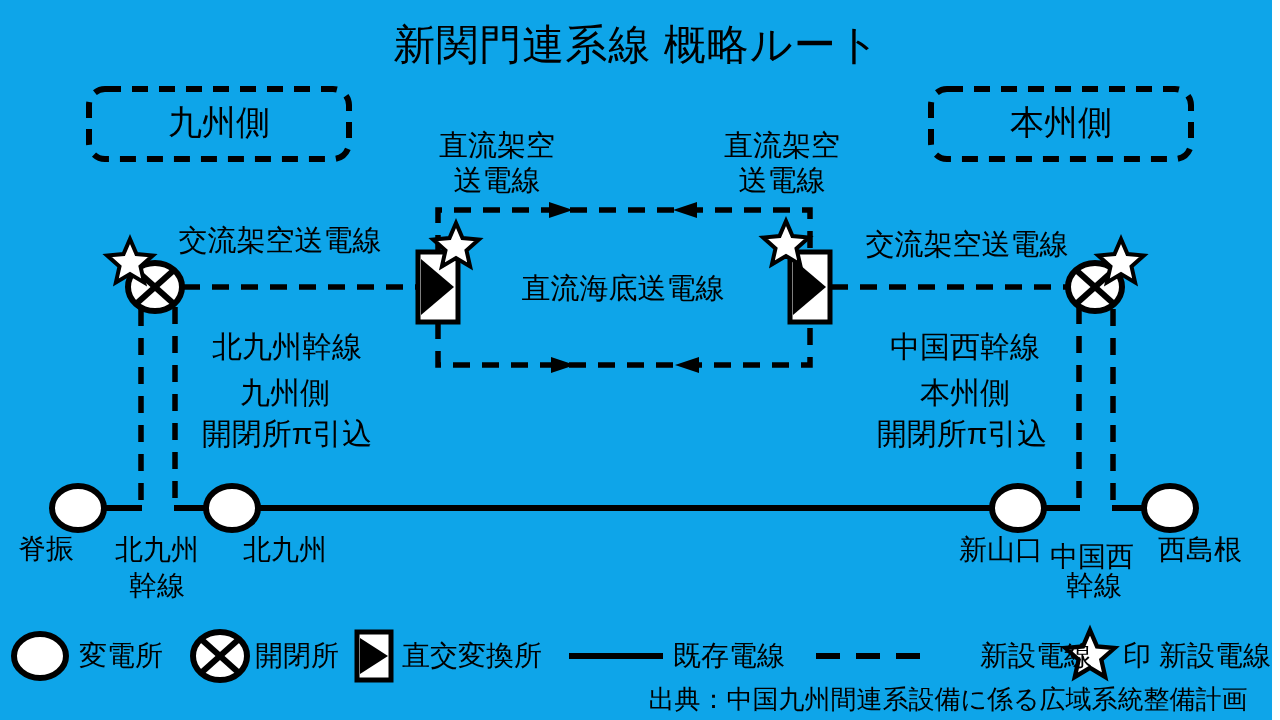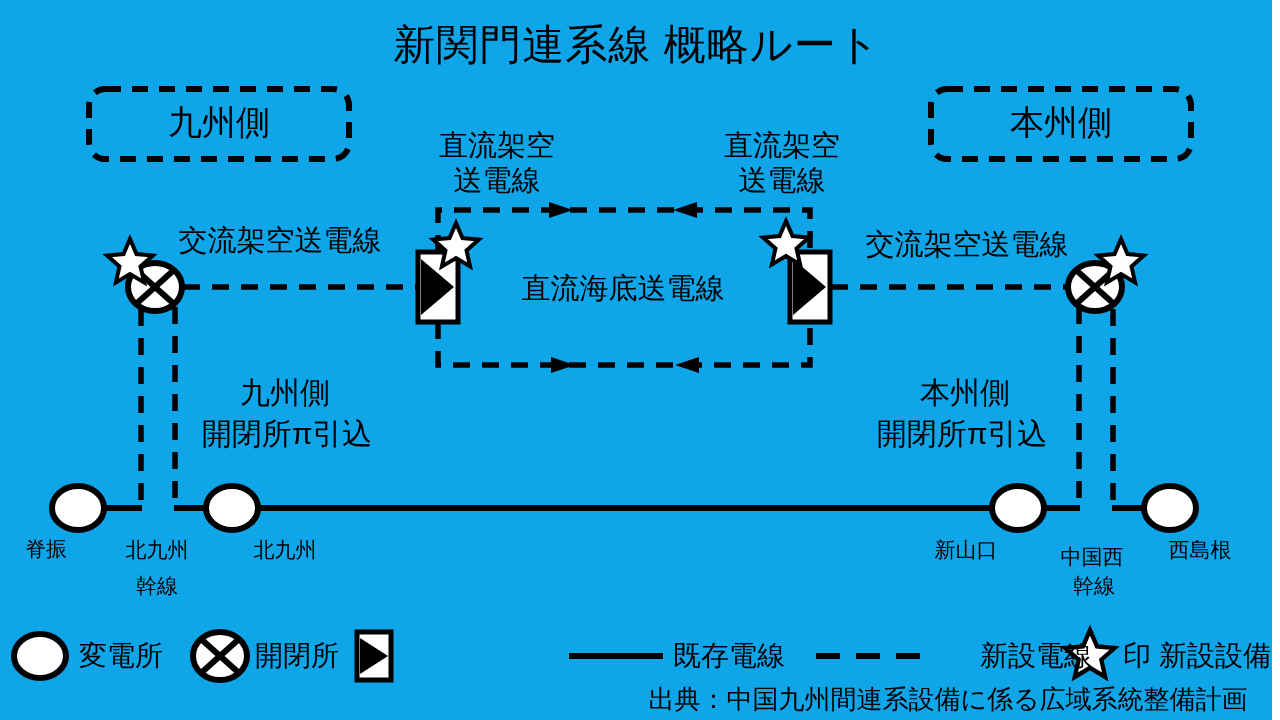--- a/index.html
+++ b/index.html
@@ -9,21 +9,21 @@
   }
   #diagram-svg{position:absolute;left:0;top:0;width:1280px;height:720px;}
   .lbl{
     position:absolute;transform:translate(-50%,-50%);
     white-space:nowrap;color:#000;line-height:1.1;text-align:center;
   }
   .f-title{font-size:42px;letter-spacing:1px;}
   .f-box{font-size:34px;}
   .f-line{font-size:29px;}
   .f-note{font-size:30px;}
-  .f-sta{font-size:21px;}
+  .f-sta{font-size:28px;}
   .f-leg{font-size:28px;text-align:right;}
   .f-src{font-size:26px;}
 </style>
 </head>
 <body>
 
 <div id="canvas">
 
   <svg id="diagram-svg" viewBox="0 0 1280 720">
     <defs>
@@ -98,35 +98,38 @@
   <div class="lbl f-box" style="left:1061px;top:123px;">本州側</div>
 
   <div class="lbl f-line" style="left:497px;top:146px;">直流架空</div>
   <div class="lbl f-line" style="left:497px;top:181px;">送電線</div>
   <div class="lbl f-line" style="left:782px;top:146px;">直流架空</div>
   <div class="lbl f-line" style="left:782px;top:181px;">送電線</div>
   <div class="lbl f-line" style="left:280px;top:241px;">交流架空送電線</div>
   <div class="lbl f-line" style="left:967px;top:245px;">交流架空送電線</div>
   <div class="lbl f-line" style="left:623px;top:289px;text-align:right;">直流海底送電線</div>
 
+  <div class="lbl f-note" style="left:287px;top:346px;">北九州幹線</div>
   <div class="lbl f-note" style="left:285px;top:392px;">九州側</div>
   <div class="lbl f-note" style="left:287px;top:433px;">開閉所π引込</div>
+  <div class="lbl f-note" style="left:965px;top:346px;">中国西幹線</div>
   <div class="lbl f-note" style="left:965px;top:392px;">本州側</div>
   <div class="lbl f-note" style="left:962px;top:433px;">開閉所π引込</div>
 
   <div class="lbl f-sta" style="left:46px;top:549px;">脊振</div>
   <div class="lbl f-sta" style="left:157px;top:550px;">北九州</div>
   <div class="lbl f-sta" style="left:157px;top:586px;">幹線</div>
   <div class="lbl f-sta" style="left:285px;top:550px;">北九州</div>
-  <div class="lbl f-sta" style="left:966px;top:550px;">新山口</div>
+  <div class="lbl f-sta" style="left:1001px;top:550px;">新山口</div>
   <div class="lbl f-sta" style="left:1092px;top:557px;text-align:center;">中国西</div>
   <div class="lbl f-sta" style="left:1094px;top:586px;">幹線</div>
   <div class="lbl f-sta" style="left:1200px;top:550px;">西島根</div>
 
   <div class="lbl f-leg" style="left:121px;top:656px;">変電所</div>
   <div class="lbl f-leg" style="left:297px;top:656px;">開閉所</div>
+  <div class="lbl f-leg" style="left:472px;top:656px;">直交変換所</div>
   <div class="lbl f-leg" style="left:729px;top:656px;">既存電線</div>
   <div class="lbl f-leg" style="left:997px;top:656px;margin-left:39px;">新設電線</div>
-  <div class="lbl f-leg" style="left:1197px;top:656px;">印 新設設備</div>
+  <div class="lbl f-leg" style="left:1197px;top:656px;">印 新設電線</div>
 
   <div class="lbl f-src" style="left:948px;top:699px;">出典：中国九州間連系設備に係る広域系統整備計画</div>
 
 </div>
 
 </body></html>

